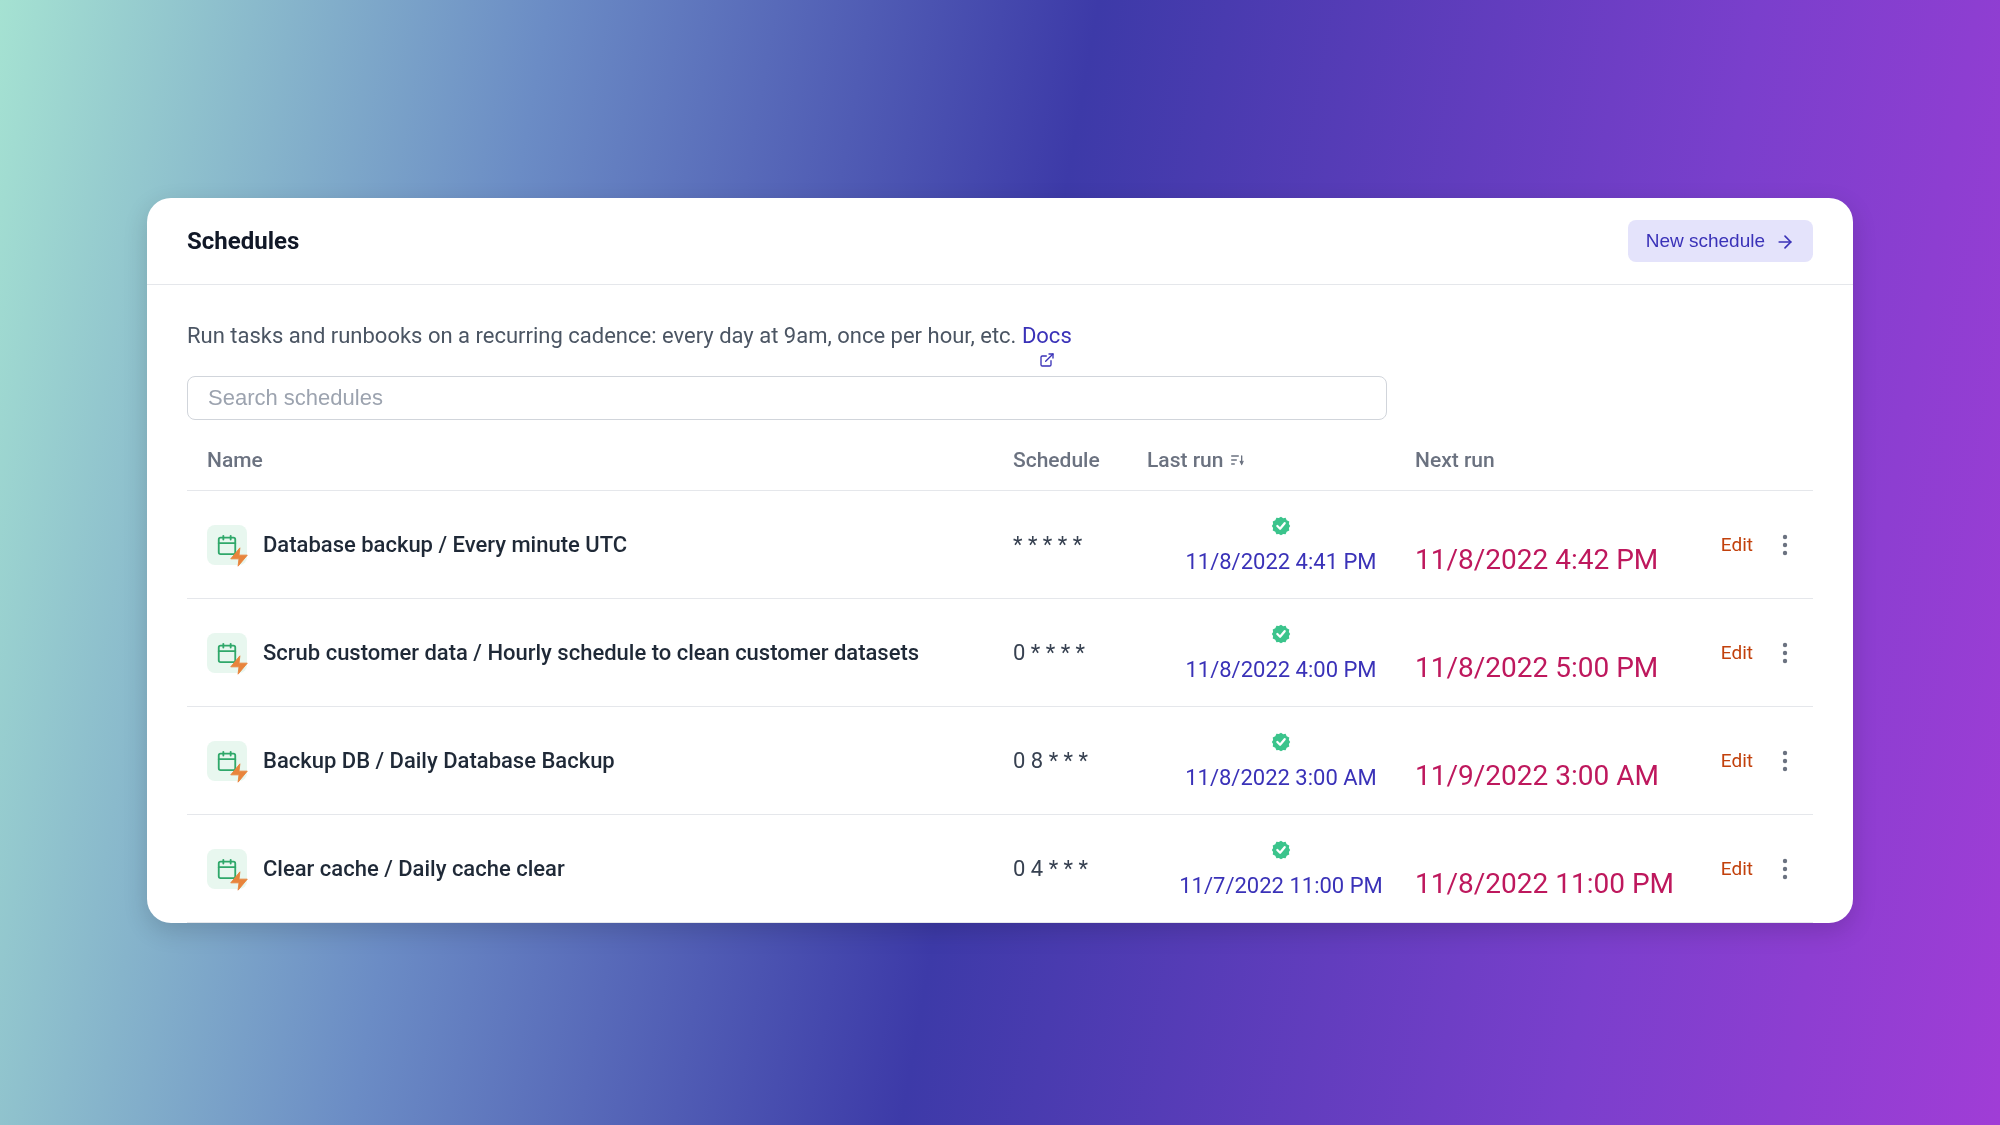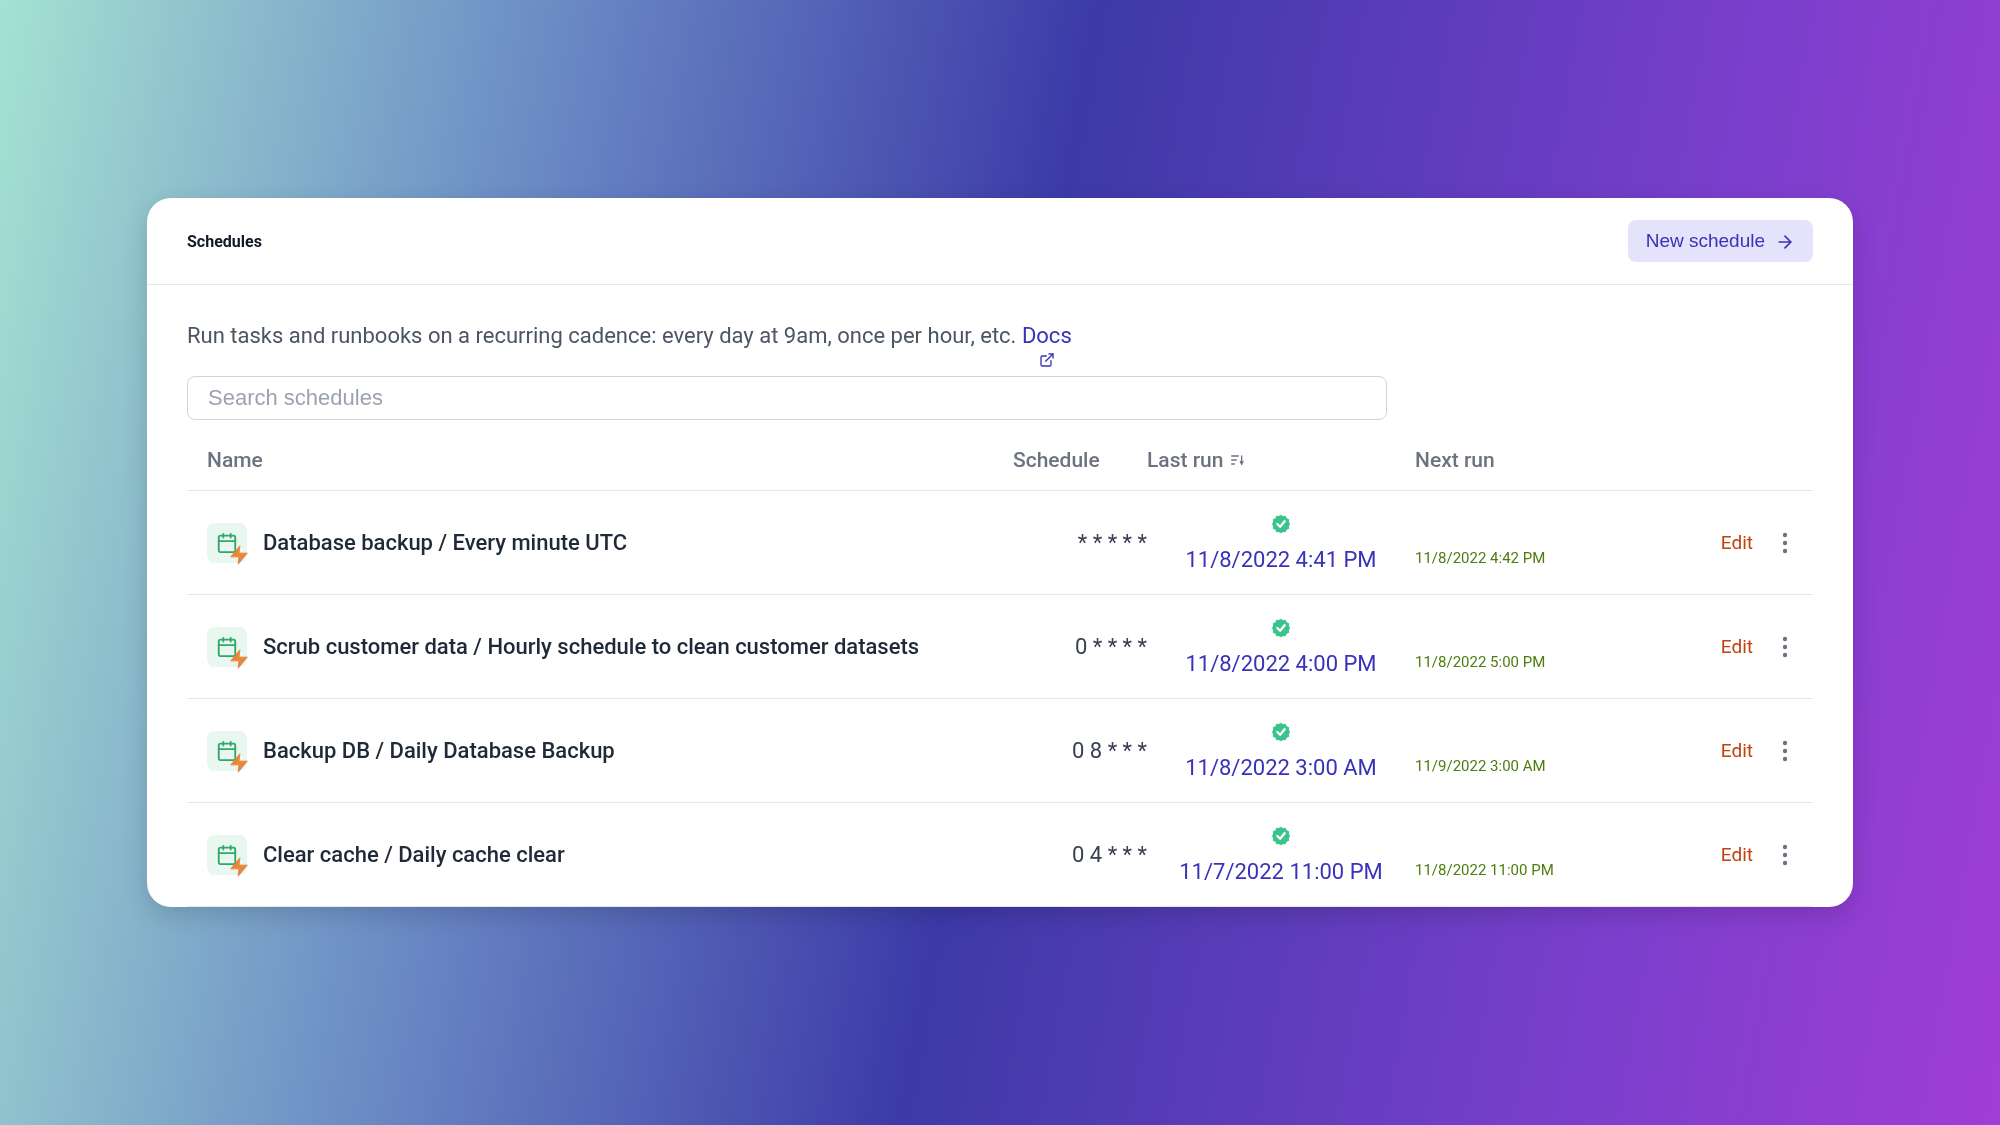--- a/index.html
+++ b/index.html
@@ -21,21 +21,21 @@
   overflow: hidden;
 }
 .card-header {
   display: flex;
   justify-content: space-between;
   align-items: center;
   padding: 22px 40px;
   border-bottom: 1px solid #e5e7eb;
 }
 .card-title {
-  font-size: 16px;
+  font-size: 24px;
   font-weight: 700;
   color: #111827;
 }
 .new-btn {
   background: #e4e3fb;
   color: #3a32b8;
   border: none;
   border-radius: 8px;
   padding: 10px 18px;
   font-size: 19px;
@@ -85,21 +85,21 @@
 .th {
   font-size: 21px;
   color: #6b7280;
   font-weight: 500;
   display: flex;
   align-items: center;
   gap: 6px;
 }
 .th svg { width: 16px; height: 16px; }
 .col-name { flex: 0 0 806px; }
-.col-schedule { flex: 0 0 134px; text-align: right; }
+.col-schedule { flex: 0 0 134px; }
 .col-lastrun { flex: 0 0 268px; }
 .col-nextrun { flex: 0 0 270px; }
 .col-edit { flex: 0 0 80px; }
 .col-more { flex: 0 0 40px; }
 .row {
   display: flex;
   align-items: center;
   padding: 22px 20px;
   border-bottom: 1px solid #e5e7eb;
 }
@@ -144,22 +144,22 @@
 .check-badge {
   width: 22px;
   height: 22px;
 }
 .lastrun-link {
   color: #3a32b8;
   font-size: 22px;
   text-decoration: none;
 }
 .nextrun-text {
-  font-size: 15px;
-  color: #4d7c0f;
+  font-size: 28px;
+  color: #be185d;
   margin-top: 30px;
 }
 .edit-link {
   color: #c2410c;
   font-size: 19px;
   font-weight: 400;
   cursor: pointer;
   text-align: right;
   padding-right: 12px;
 }

